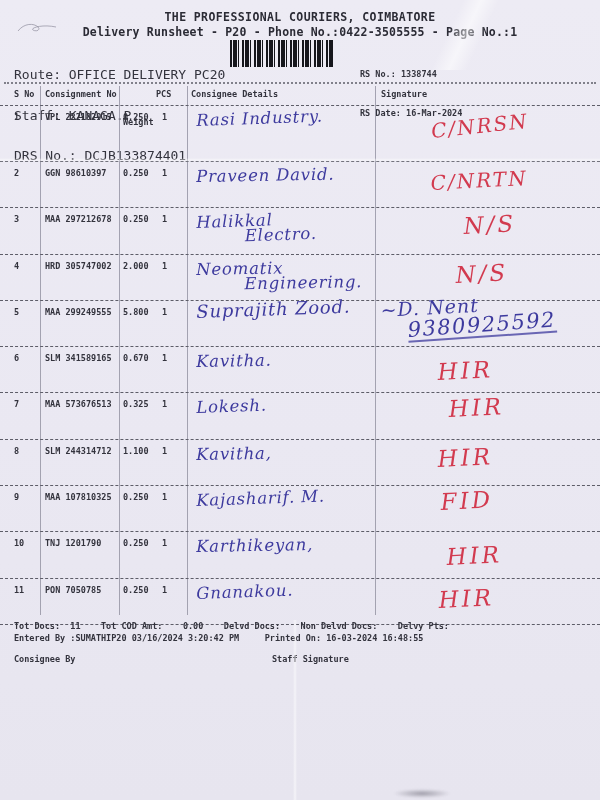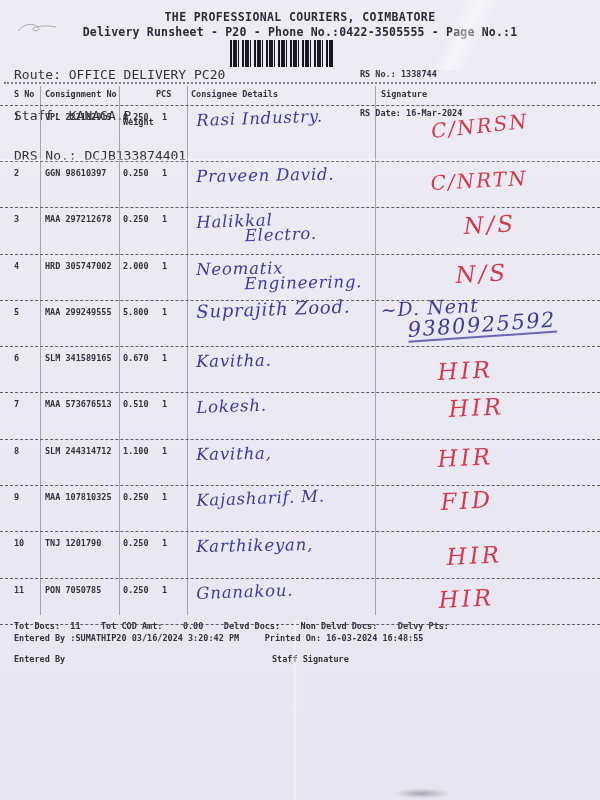--- a/index.html
+++ b/index.html
@@ -187,21 +187,21 @@
       <span class="cell c-weight">0.670</span>
       <span class="cell c-pcs">1</span>
       <span class="hw">
           <span class="hw-line">Kavitha.</span>
         </span>
       <span class="sig red">HIR</span>
     </div>
       <div class="t-row">
       <span class="cell c-sno">7</span>
       <span class="cell c-consign">MAA 573676513</span>
-      <span class="cell c-weight">0.510</span>
+      <span class="cell c-weight">0.325</span>
       <span class="cell c-pcs">1</span>
       <span class="hw">
           <span class="hw-line">Lokesh.</span>
         </span>
       <span class="sig red">HIR</span>
     </div>
       <div class="t-row">
       <span class="cell c-sno">8</span>
       <span class="cell c-consign">SLM 244314712</span>
       <span class="cell c-weight">1.100</span>
@@ -238,21 +238,21 @@
       <span class="cell c-pcs">1</span>
       <span class="hw">
           <span class="hw-line">Gnanakou.</span>
         </span>
       <span class="sig red">HIR</span>
     </div>
     </div>
 
   <div class="foot-tot">Tot Docs:  11    Tot COD Amt:    0.00    Delvd Docs:    Non Delvd Docs:    Delvy Pts:</div>
   <div class="foot-entered">Entered By :SUMATHIP20 03/16/2024 3:20:42 PM     Printed On: 16-03-2024 16:48:55</div>
-  <div class="foot-verified">Entered By</div>
+  <div class="foot-verified">Consignee By</div>
   <div class="foot-staffsig">Staff Signature</div>
 
   <svg class="pencil-mark" width="42" height="14" viewBox="0 0 42 14">
     <path d="M2,10 C8,2 18,2 22,6 C25,9 20,11 17,9 C14,7 26,3 40,6" fill="none" stroke="#8f8d9c" stroke-width="1" opacity="0.7"></path>
   </svg>
   <div class="crease-tr"></div>
   <div class="crease-mid"></div>
   <div class="crease-bot"></div>
   <div class="smudge"></div>
 

